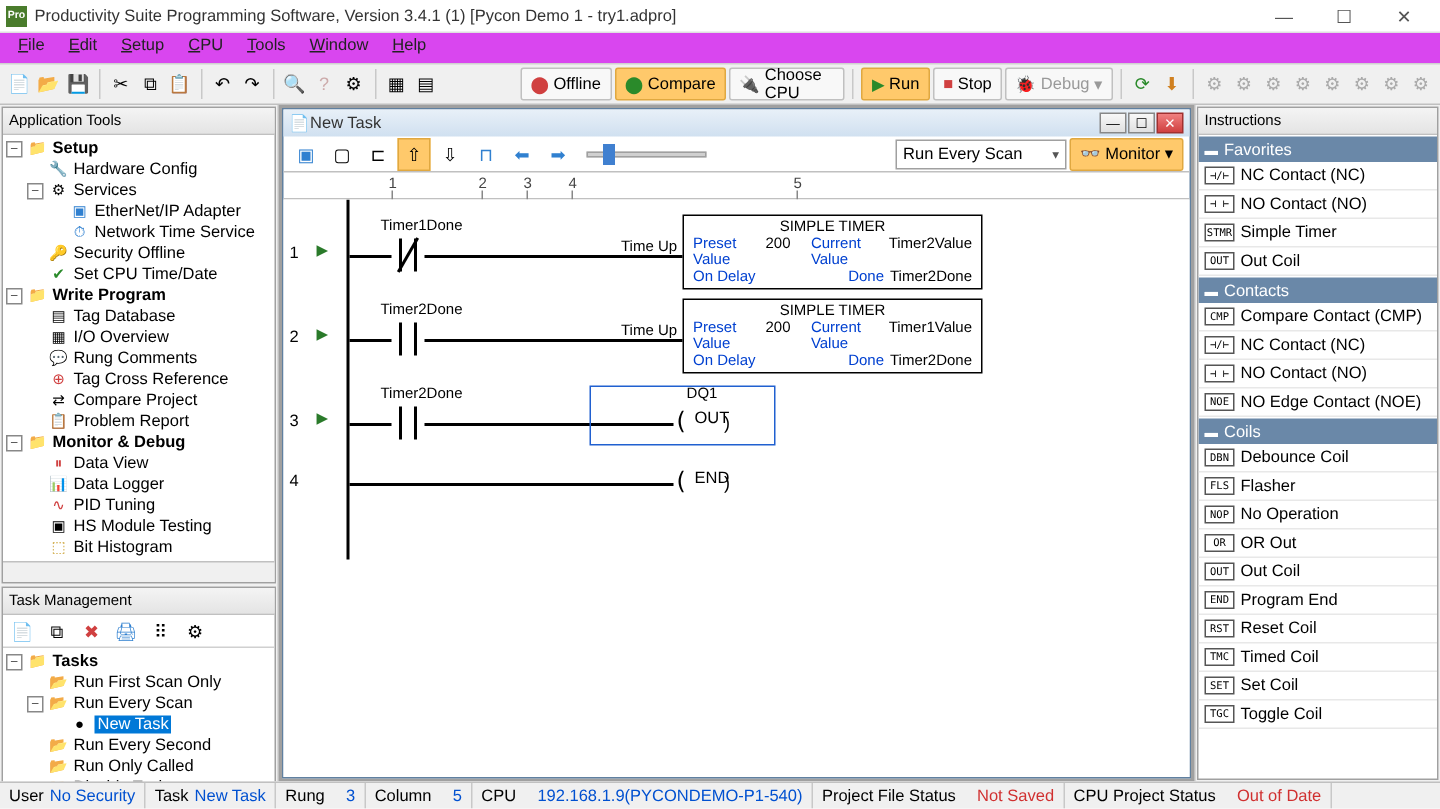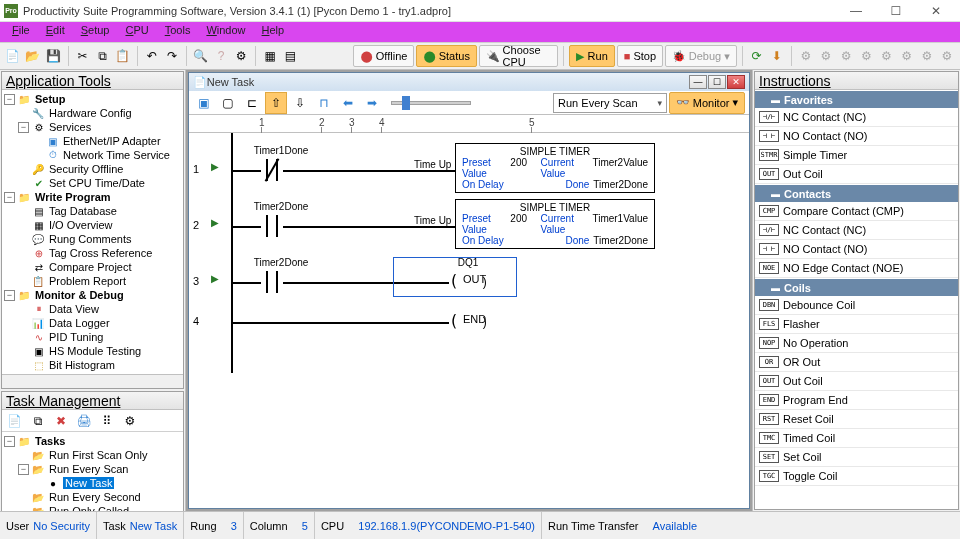--- a/index.html
+++ b/index.html
@@ -14,21 +14,21 @@
 .menuitem u { text-decoration: underline; }
 .toolbar-main { height: 28px; background: #f0f0f0; border-top: 1px solid #d0d0d0; border-bottom: 1px solid #c0c0c0; display: flex; align-items: center; padding: 0 4px; gap: 2px; }
 .tbtn { width: 22px; height: 22px; display: flex; align-items: center; justify-content: center; border: 1px solid transparent; font-size: 12px; }
 .tsep { width: 1px; height: 20px; background: #c8c8c8; margin: 0 3px; }
 .tlabelbtn { height: 22px; display: flex; align-items: center; padding: 0 6px; border: 1px solid #c0c0c0; border-radius: 2px; background: #f8f8f8; font-size: 11px; gap: 3px; }
 .tlabelbtn.orange { background: #ffc96b; border-color: #e0a840; }
 .tlabelbtn.dim { color: #999; }
 .main-area { flex: 1; display: flex; overflow: hidden; }
 .leftcol { width: 186px; display: flex; flex-direction: column; border-right: 1px solid #c0c0c0; }
 .panel { border: 1px solid #a0a0a0; margin: 1px; display: flex; flex-direction: column; background: #fff; }
-.panel-header { height: 18px; background: linear-gradient(#f4f4f4,#e4e4e4); border-bottom: 1px solid #c0c0c0; padding: 0 4px; font-size: 14px; display: flex; align-items: center; text-decoration: underline; }
+.panel-header { height: 18px; background: linear-gradient(#f4f4f4,#e4e4e4); border-bottom: 1px solid #c0c0c0; padding: 0 4px; font-size: 10px; display: flex; align-items: center; }
 .panel-body { flex: 1; overflow: auto; }
 .tree { padding: 2px; }
 .tree-node { display: flex; align-items: center; padding: 1px 0; white-space: nowrap; }
 .tree-exp { width: 11px; height: 11px; border: 1px solid #888; background: #fff; font-size: 9px; line-height: 9px; text-align: center; margin-right: 3px; color: #555; flex-shrink: 0; }
 .tree-icon { width: 14px; height: 12px; margin-right: 3px; flex-shrink: 0; display: flex; align-items: center; justify-content: center; font-size: 10px; }
 .tree-label { font-size: 11px; }
 .tree-label.bold { font-weight: bold; }
 .tree-label.sel { background: #0078d7; color: #fff; padding: 0 2px; }
 .ind1 { padding-left: 14px; }
 .ind2 { padding-left: 28px; }
@@ -61,26 +61,26 @@
 .contact-label { position: absolute; top: -14px; left: -10px; width: 60px; font-size: 10px; text-align: center; }
 .timerbox { position: absolute; border: 1px solid #000; font-size: 10px; padding: 2px 6px; }
 .timerbox .thdr { text-align: center; font-size: 10px; }
 .timerbox .trow { display: flex; gap: 4px; }
 .timerbox .blue { color: #0040d0; }
 .outcoil { position: absolute; top: 16px; font-size: 12px; }
 .outcoil .paren { font-family: monospace; font-size: 16px; letter-spacing: 24px; }
 .outcoil .olabel { position: absolute; top: -14px; left: -6px; font-size: 10px; width: 50px; text-align: center; }
 .outcoil .otxt { position: absolute; top: 2px; left: 14px; font-size: 11px; }
 .selbox { position: absolute; border: 1px solid #2060d0; }
-.rightcol { width: 208px; display: flex; flex-direction: column; border-left: 1px solid #c0c0c0; }
-.instr-cat { height: 18px; background: #6a88a8; color: #fff; display: flex; align-items: center; padding: 0 16px; font-size: 11px; font-weight: bold; border-top: 1px solid #fff; }
+.rightcol { width: 164px; display: flex; flex-direction: column; border-left: 1px solid #c0c0c0; }
+.instr-cat { height: 18px; background: #6a88a8; color: #fff; display: flex; align-items: center; padding: 0 4px; font-size: 11px; font-weight: normal; border-top: 1px solid #fff; }
 .instr-cat::before { content: "▬ "; font-size: 9px; margin-right: 4px; }
 .instr-item { height: 19px; display: flex; align-items: center; padding: 0 4px; border-bottom: 1px solid #e8e8e8; font-size: 11px; gap: 4px; }
 .instr-icon { width: 20px; height: 12px; border: 1px solid #555; font-size: 7px; display: flex; align-items: center; justify-content: center; font-family: monospace; }
-.statusbar { height: 28px; background: #f0f0f0; border-top: 1px solid #c0c0c0; display: flex; align-items: center; font-size: 11px; }
+.statusbar { height: 18px; background: #f0f0f0; border-top: 1px solid #c0c0c0; display: flex; align-items: center; font-size: 11px; }
 .sb-cell { padding: 0 6px; border-right: 1px solid #c8c8c8; height: 100%; display: flex; align-items: center; gap: 4px; }
 .sb-blue { color: #0050d0; }
 .sb-red { color: #d03030; }
 .hscroll-hint { height: 14px; border-top: 1px solid #c0c0c0; background: #f0f0f0; }
 .folder { color: #e8b040; }
 </style>
 </head>
 <body>
 
 <div class="titlebar">
@@ -121,21 +121,21 @@
   <div class="tsep"></div>
   <div class="tbtn">▦</div>
   <div class="tbtn">▤</div>
   <div style="flex:0 0 50px"></div>
   <div class="tlabelbtn">
       <span style="color:#d04040">⬤</span>
       <span>Offline</span>
     </div>
   <div class="tlabelbtn orange">
       <span style="color:#2a8a2a">⬤</span>
-      <span>Status</span>
+      <span>Compare</span>
     </div>
   <div class="tlabelbtn">🔌<span>Choose CPU</span></div>
   <div class="tsep"></div>
   <div class="tlabelbtn orange">
       <span style="color:#2a8a2a">▶</span>
       <span>Run</span>
     </div>
   <div class="tlabelbtn">
       <span style="color:#d04040">■</span>
       <span>Stop</span>
@@ -519,14 +519,15 @@
       <span>User</span> 
       <span class="sb-blue">No Security</span>
     </div>
   <div class="sb-cell">
       <span>Task</span> 
       <span class="sb-blue">New Task</span>
     </div>
   <div class="sb-cell"><span>Rung</span>&nbsp;&nbsp;<span class="sb-blue">3</span></div>
   <div class="sb-cell"><span>Column</span>&nbsp;&nbsp;<span class="sb-blue">5</span></div>
   <div class="sb-cell"><span>CPU</span>&nbsp;&nbsp;<span class="sb-blue">192.168.1.9(PYCONDEMO-P1-540)</span></div>
-  <div class="sb-cell" style="border:none"><span>Run Time Transfer</span>&nbsp;&nbsp;<span class="sb-blue">Available</span></div>
+  <div class="sb-cell"><span>Project File Status</span>&nbsp;&nbsp;<span class="sb-red">Not Saved</span></div>
+  <div class="sb-cell"><span>CPU Project Status</span>&nbsp;&nbsp;<span class="sb-red">Out of Date</span></div>
 </div>
 
 </body></html>

